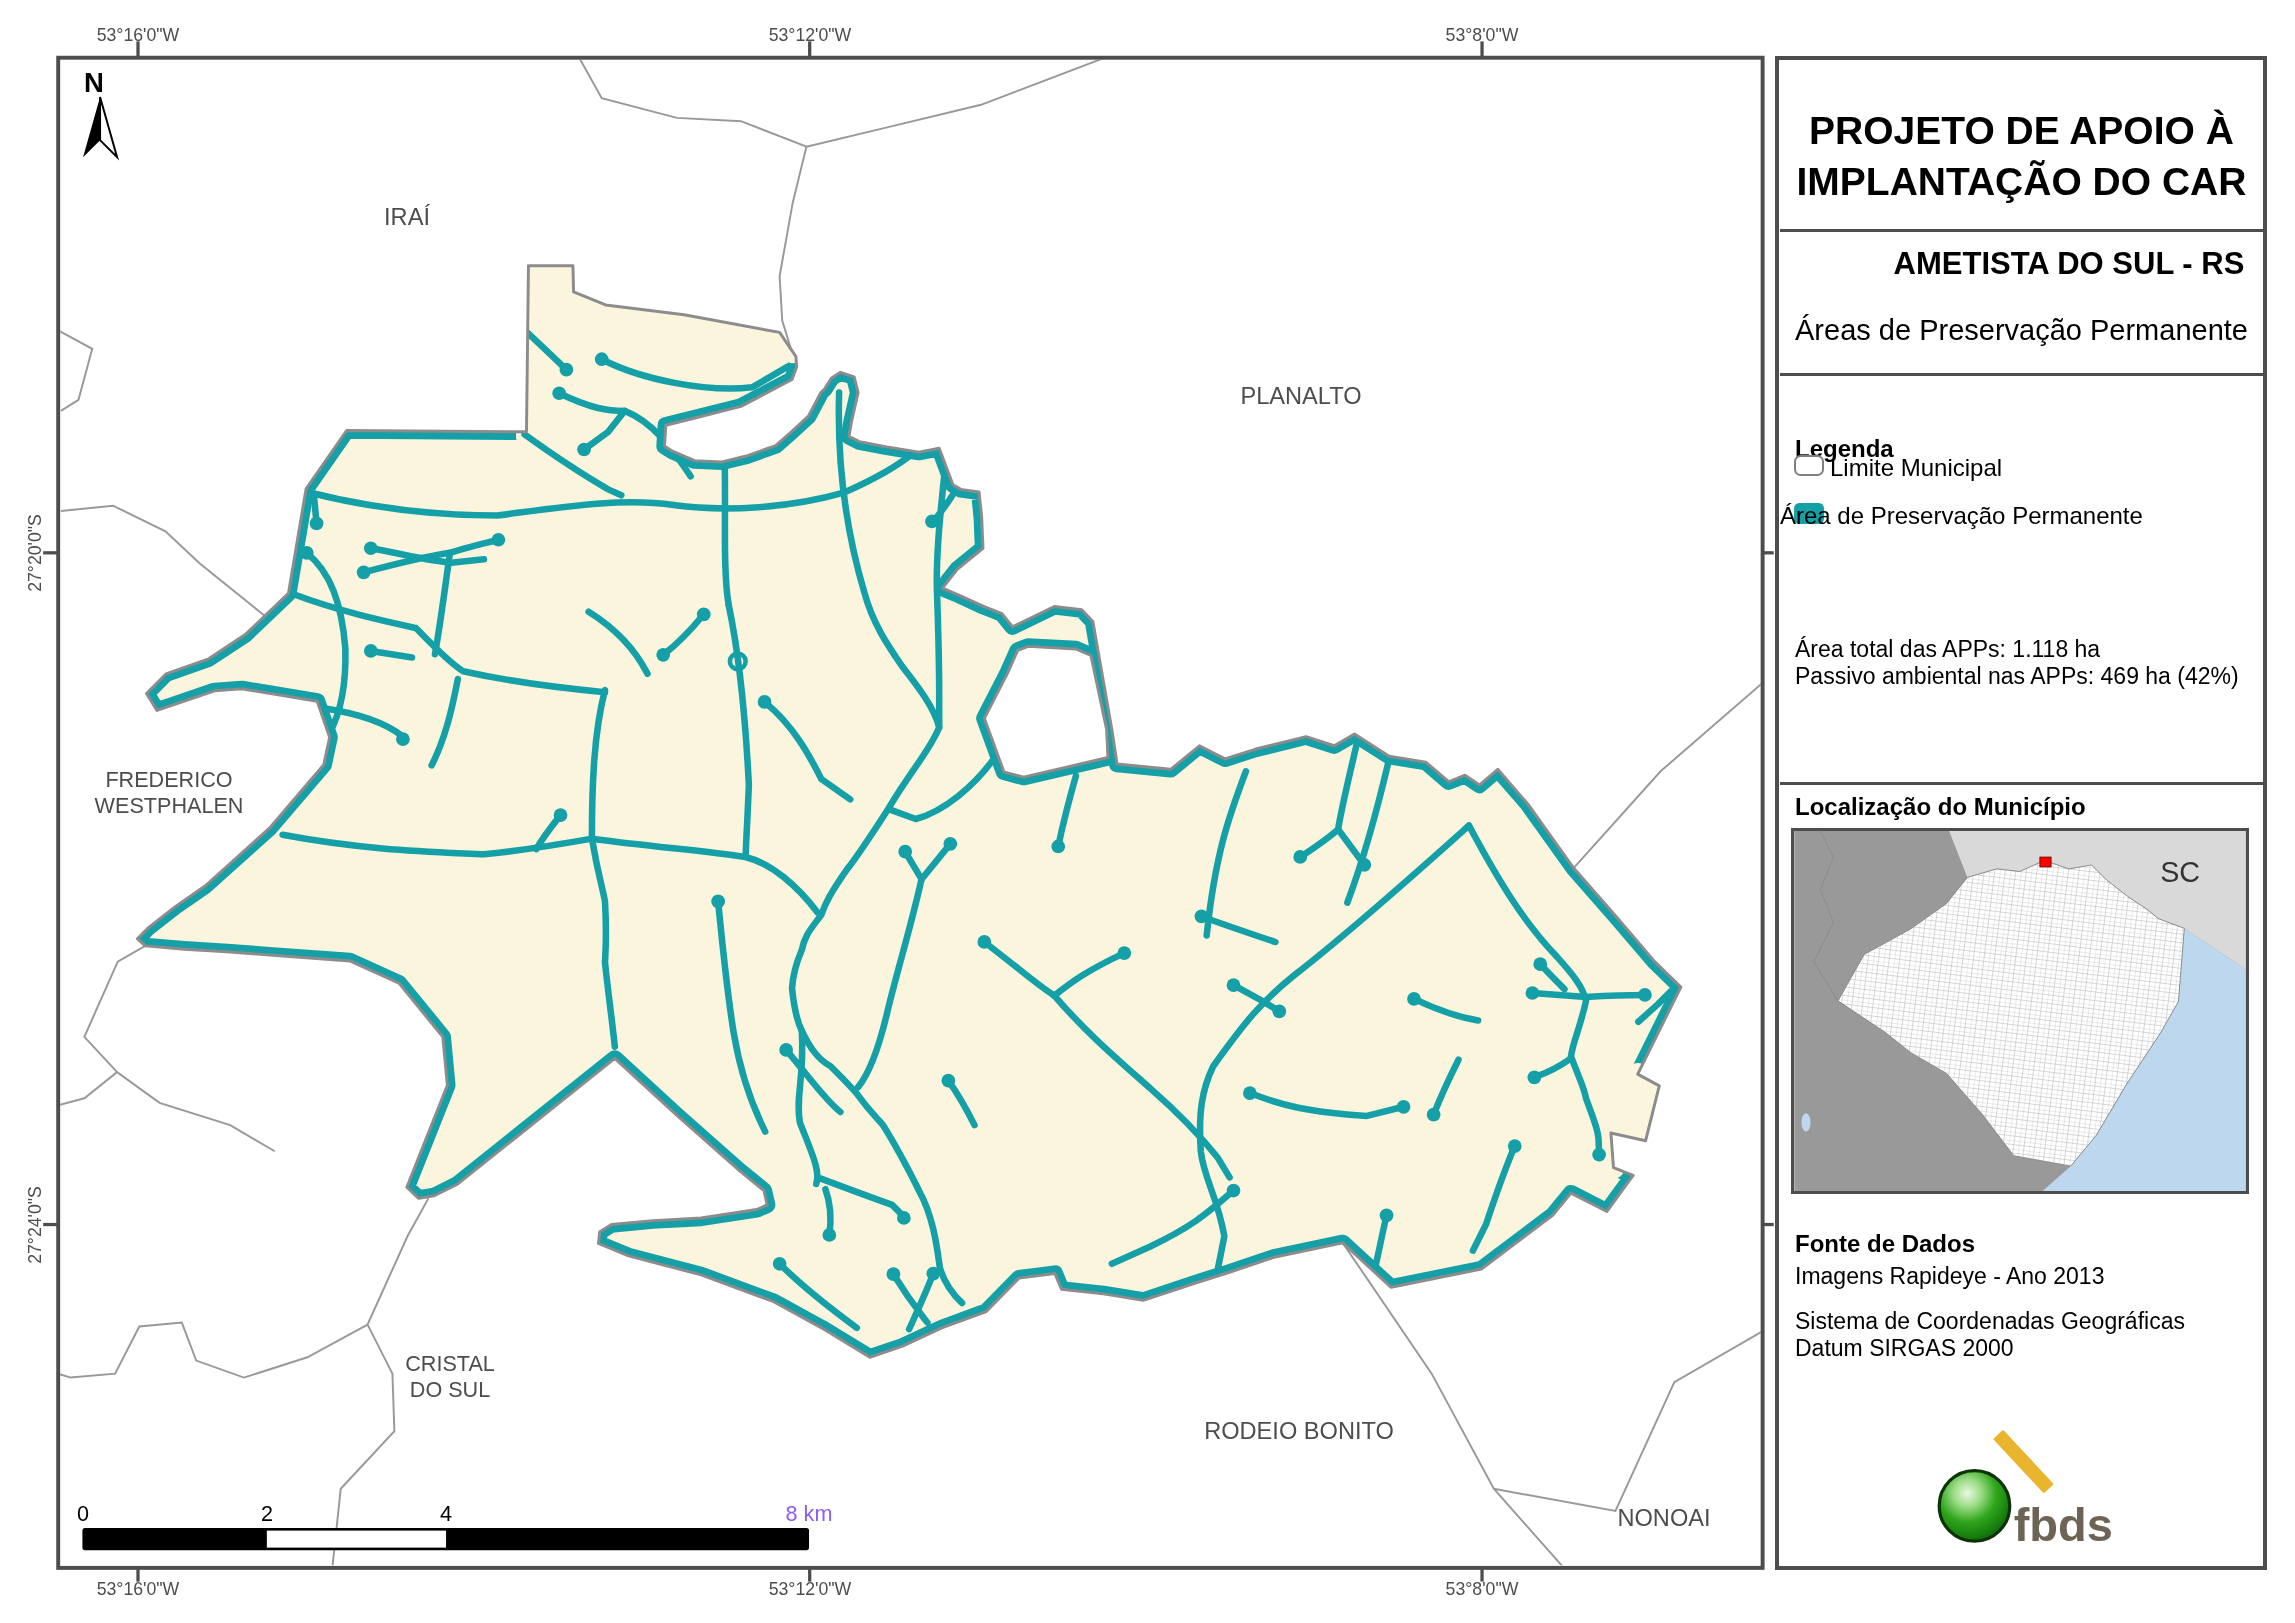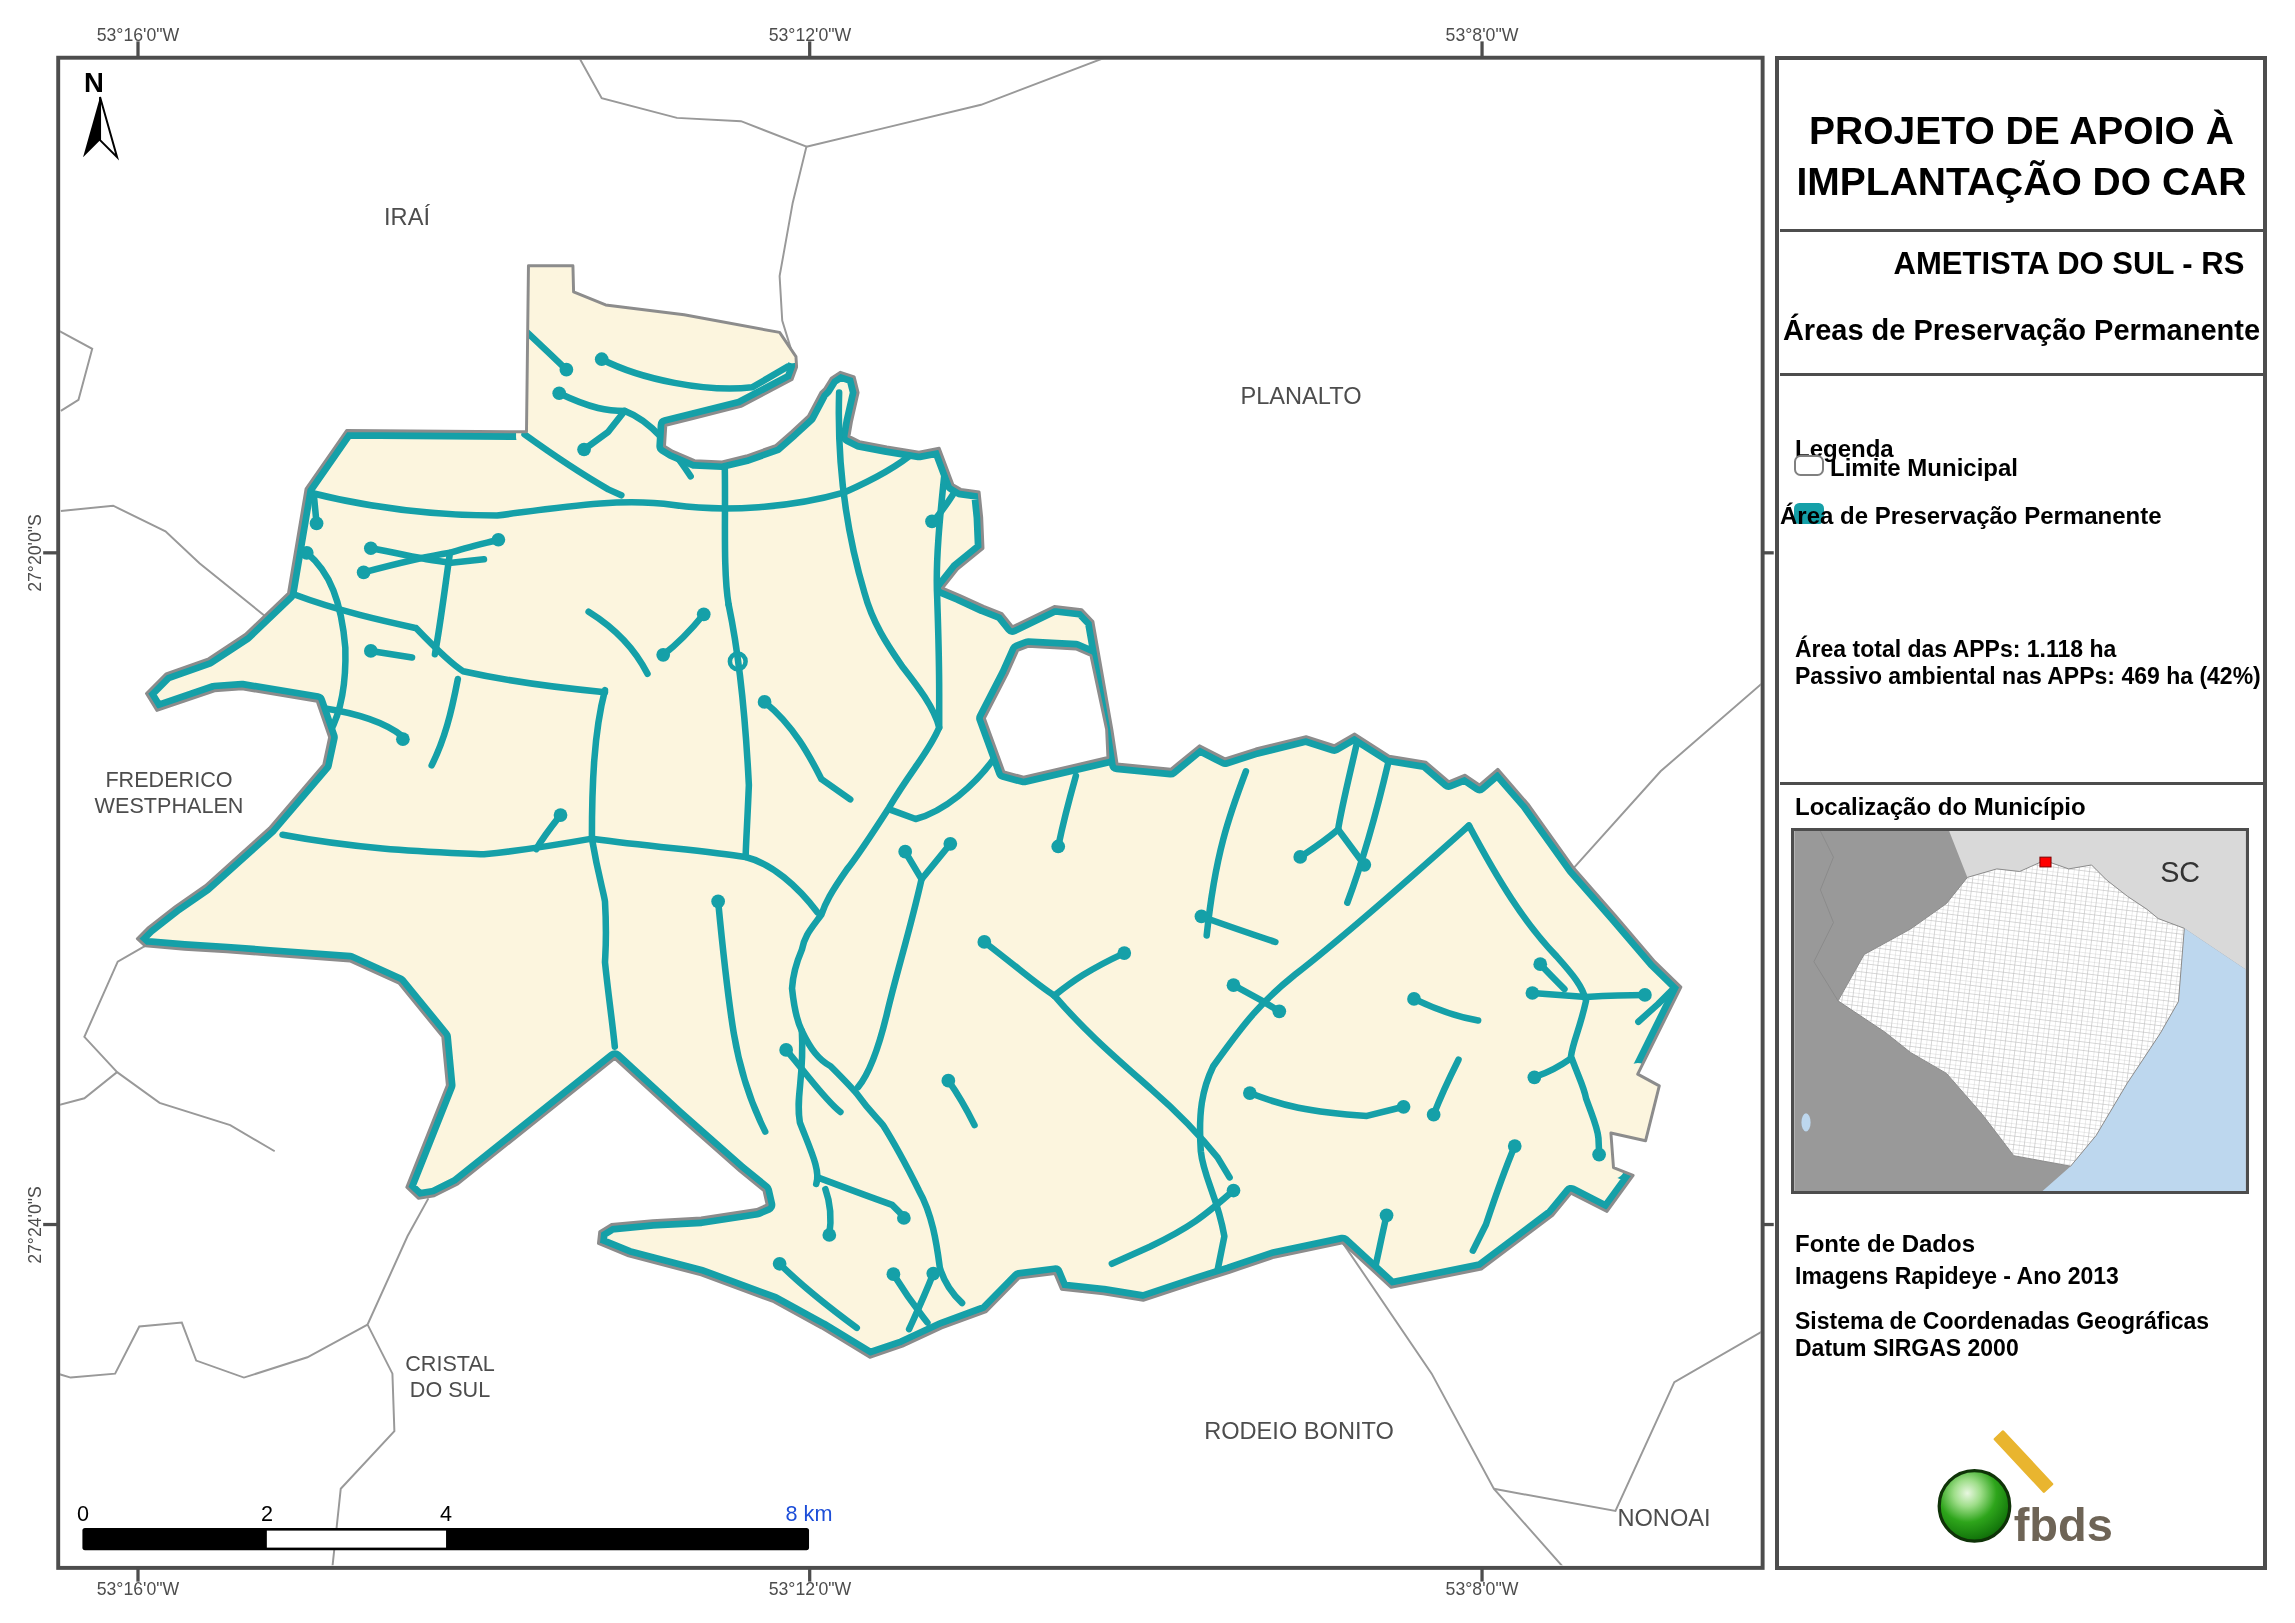--- a/index.html
+++ b/index.html
@@ -1,20 +1,20 @@
 <!DOCTYPE html>
 <html style="font-size:10.5px"><head>
 <meta charset="utf-8">
 <style>
   html,body{margin:0;padding:0;}
   body{width:2295px;height:1623px;position:relative;background:#fff;overflow:hidden;
        font-family:"Liberation Sans", sans-serif;}
   .abs{position:absolute;}
   .lbl{position:absolute;color:#4d4d4d;white-space:nowrap;transform:translate(-50%,-50%);text-align:center;}
-  .pnl{position:absolute;color:#000;font-weight:bold;}
+  .pnl{position:absolute;color:#000;}
 </style>
 </head>
 <body>
 
 <svg class="abs" style="left:0;top:0" width="2295" height="1623" viewBox="0 0 3509 2481">
 <defs>
   <clipPath id="mapClip">
         <rect x="92" y="91" width="2600" height="2302"></rect>
       </clipPath>
   <clipPath id="muniClip">
@@ -226,21 +226,21 @@
 <div class="lbl" style="left:35px;top:1225px;font-size:17.7px;transform:translate(-50%,-50%) rotate(-90deg);">27°24'0"S</div>
 <div class="lbl" style="left:407px;top:217px;font-size:23.6px;">IRAÍ</div>
 <div class="lbl" style="left:1301px;top:396px;font-size:23.6px;">PLANALTO</div>
 <div class="lbl" style="left:169px;top:793px;font-size:21.6px;">FREDERICO<br>WESTPHALEN</div>
 <div class="lbl" style="left:450px;top:1377px;font-size:21.6px;">CRISTAL<br>DO SUL</div>
 <div class="lbl" style="left:1299px;top:1431px;font-size:23.6px;">RODEIO BONITO</div>
 <div class="lbl" style="left:1664px;top:1518px;font-size:23.6px;">NONOAI</div>
 <div class="lbl" style="left:83px;top:1514px;font-size:21.6px;color:#000;">0</div>
 <div class="lbl" style="left:267px;top:1514px;font-size:21.6px;color:#000;">2</div>
 <div class="lbl" style="left:446px;top:1514px;font-size:21.6px;color:#000;">4</div>
-<div class="lbl" style="left:809px;top:1514px;font-size:21.6px;color:#1d4ed8;">8 km</div>
+<div class="lbl" style="left:809px;top:1514px;font-size:21.6px;color:#8b5cf6;">8 km</div>
 
 <div class="abs" style="left:1775px;top:56px;width:492px;height:1514px;border:4.6px solid #4D4D4D;box-sizing:border-box;background:#fff;"></div>
 <div class="abs" style="left:1780px;top:229px;width:483px;height:3.3px;background:#4D4D4D;"></div>
 <div class="abs" style="left:1780px;top:373px;width:483px;height:3.3px;background:#4D4D4D;"></div>
 <div class="abs" style="left:1780px;top:782px;width:483px;height:3.3px;background:#4D4D4D;"></div>
 
 <div class="pnl" style="left:1780px;top:105px;width:483px;text-align:center;font-size:39px;font-weight:bold;line-height:51px;">PROJETO DE APOIO À<br>IMPLANTAÇÃO DO CAR</div>
 <div class="pnl" style="left:1780px;top:246px;width:578px;text-align:center;font-size:31px;font-weight:bold;">AMETISTA DO SUL - RS</div>
 <div class="pnl" style="left:1780px;top:314px;width:483px;text-align:center;font-size:29px;">Áreas de Preservação Permanente</div>
 

